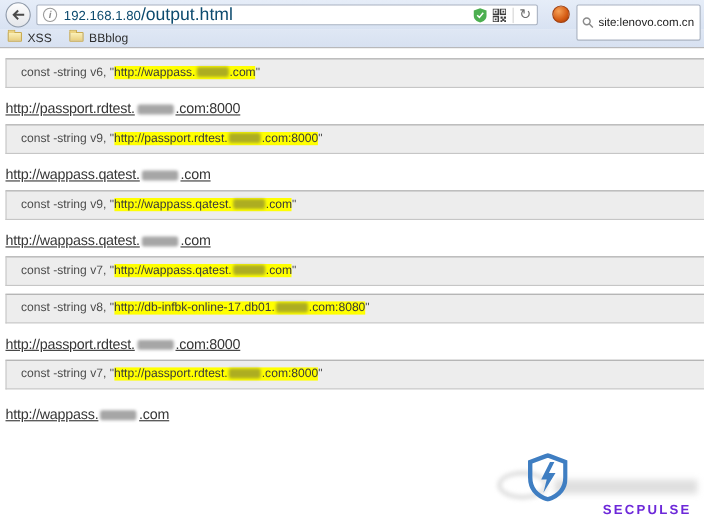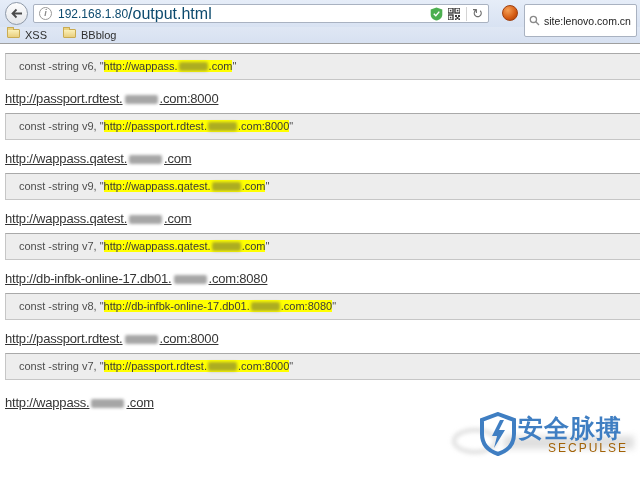--- a/index.html
+++ b/index.html
@@ -68,22 +68,22 @@
   .watermark { position:absolute; right:-2px; top:364px; width:190px; height:58px;
                pointer-events:none; }
   .wm-faint-ring { position:absolute; left:0; top:20px; width:46px; height:26px;
                border-radius:50%; border:4px solid rgba(160,160,160,.35);
                filter:blur(2px); }
   .wm-faint-bar { position:absolute; left:52px; top:28px; width:130px; height:13px;
                background:rgba(150,150,150,.30); filter:blur(3px); }
   .wm-shield { position:absolute; left:28px; top:4px; }
   .wm-cn { position:absolute; left:66px; top:4px; font-size:25px; font-weight:bold;
            color:#3f7ec2; letter-spacing:1px; white-space:nowrap; }
-  .wm-en { position:absolute; left:96px; top:33px; font-size:12px; font-weight:normal;
-           color:#a16207; letter-spacing:2px; }
+  .wm-en { position:absolute; left:96px; top:48px; font-size:12px; font-weight:bold;
+           color:#6d28d9; letter-spacing:2px; }
 </style>
 </head>
 <body>
 
 <div class="navbar">
   <div class="backbtn">
     <svg width="13" height="11" viewBox="0 0 13 11">
       <path d="M12 5.5 H3 M6.5 1.5 L2.5 5.5 L6.5 9.5" stroke="#4a4a4a" stroke-width="1.8" fill="none"></path>
     </svg>
   </div>
@@ -156,37 +156,35 @@
     <div class="codebox"><span>const -string v9, "</span><span class="hl"><span>http://wappass.qatest.</span><span class="censor c-hl"></span><span>.com</span></span><span>"</span></div>
   </div>
 
 
   <div class="entry">
     <a class="heading"><span>http://wappass.qatest.</span><span class="censor c-head"></span><span>.com</span></a>
     <div class="codebox"><span>const -string v7, "</span><span class="hl"><span>http://wappass.qatest.</span><span class="censor c-hl"></span><span>.com</span></span><span>"</span></div>
   </div>
 
   <div class="entry">
-    <a class="heading"><span>http://db-infbk-online-17.db01.</span><span class="censor c-head"></span><span>.com:8080</span></a>
     <div class="codebox"><span>const -string v8, "</span><span class="hl"><span>http://db-infbk-online-17.db01.</span><span class="censor c-hl"></span><span>.com:8080</span></span><span>"</span></div>
   </div>
 
   <div class="entry">
     <a class="heading"><span>http://passport.rdtest.</span><span class="censor c-head"></span><span>.com:8000</span></a>
     <div class="codebox"><span>const -string v7, "</span><span class="hl"><span>http://passport.rdtest.</span><span class="censor c-hl"></span><span>.com:8000</span></span><span>"</span></div>
   </div>
 
   <div class="entry">
     <a class="heading" style="margin-top:16px"><span>http://wappass.</span><span class="censor c-head"></span><span>.com</span></a>
   </div>
 
   <div class="watermark">
     <div class="wm-faint-ring"></div>
     <div class="wm-faint-bar"></div>
     <svg class="wm-shield" width="36" height="44" viewBox="0 0 36 44">
       <path d="M18 2 L34 8 V22 C34 33 27 39 18 42 C9 39 2 33 2 22 V8 Z" fill="none" stroke="#3f7ec2" stroke-width="4"></path>
       <path d="M20 8 L12 24 L17 24 L14 36 L25 18 L19 18 L24 8 Z" fill="#3f7ec2"></path>
     </svg>
-    <div class="wm-cn">安全脉搏</div>
     <div class="wm-en">SECPULSE</div>
   </div>
 
 </div>
 
 </body></html>

